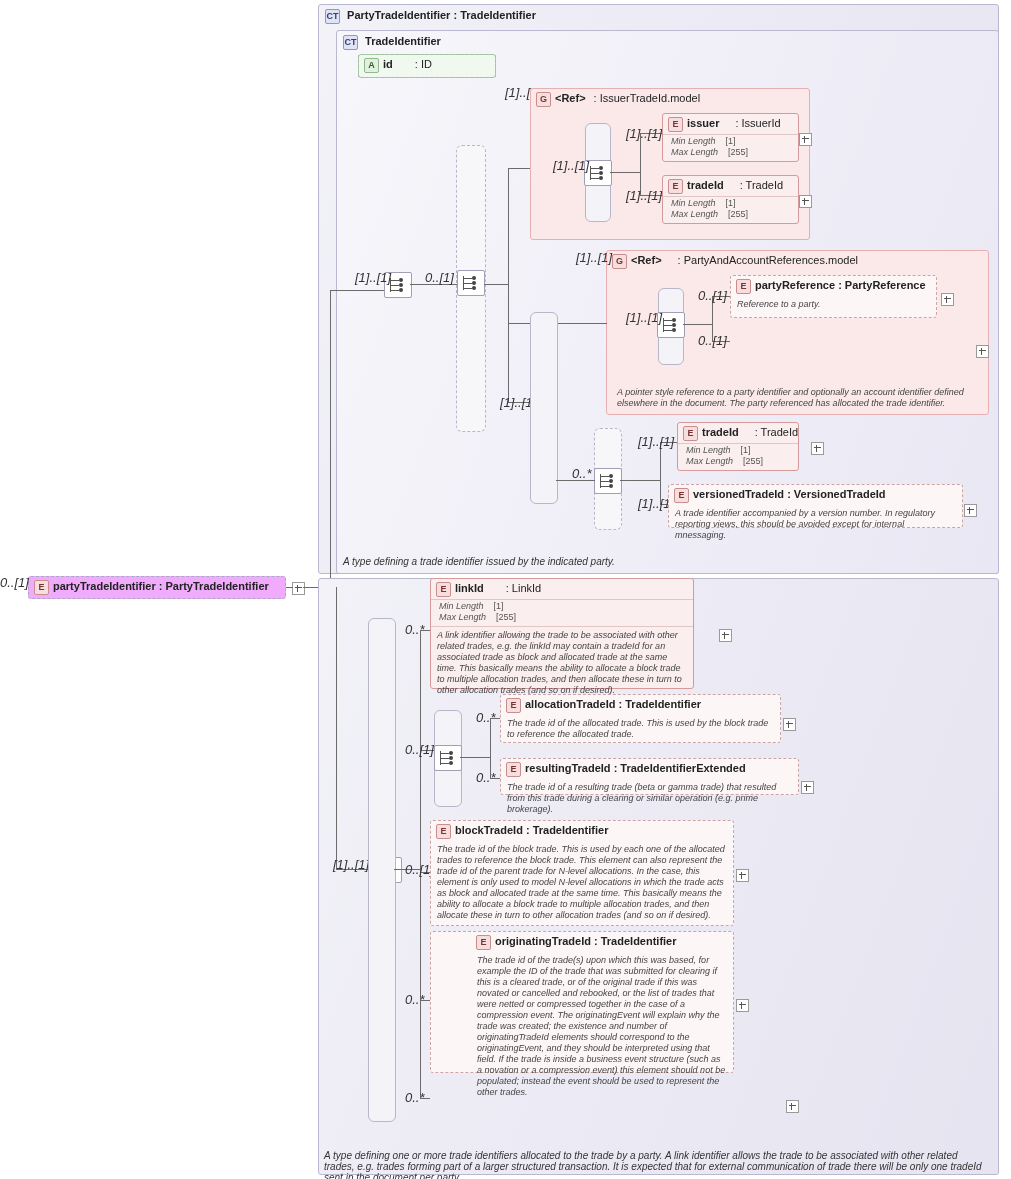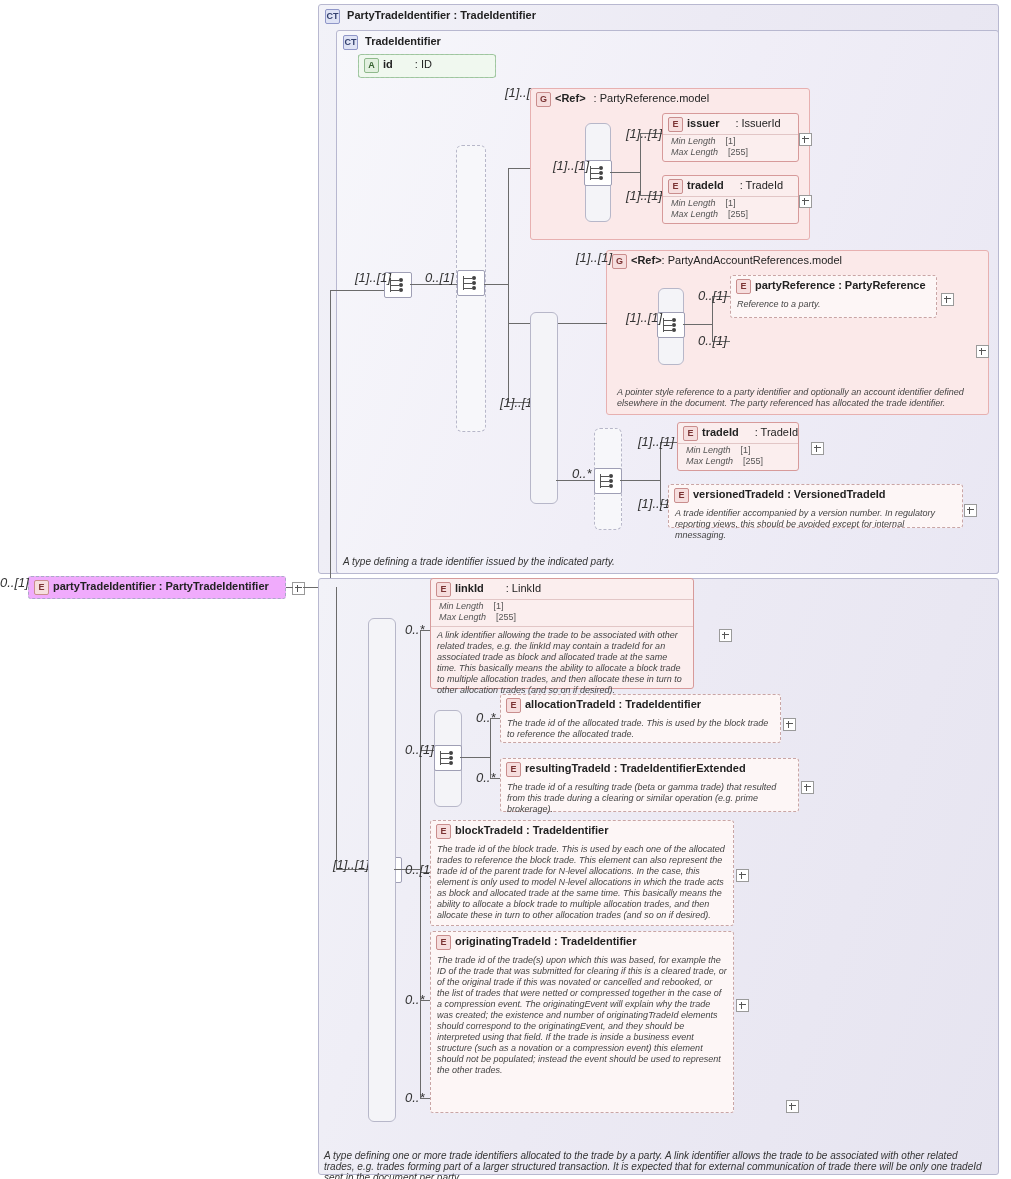--- a/index.html
+++ b/index.html
@@ -122,21 +122,21 @@
 
   <div class="line lv" style="left:508px;top:168px;height:234px;"></div>
   <div class="line lh" style="left:484px;top:284px;width:25px;"></div>
   <div class="line lh" style="left:508px;top:168px;width:22px;"></div>
   <div class="line lh" style="left:508px;top:323px;width:22px;"></div>
   <div class="line lh" style="left:508px;top:402px;width:22px;"></div>
   <div class="card" style="left:505px;top:85px;">[1]..[1]</div>
   <div class="card" style="left:500px;top:395px;">[1]..[1]</div>
 
   <div class="box grp" style="left:530px;top:88px;width:280px;height:152px;">
-    <div class="hdr"><span class="tag tag-g">G</span><span class="name">&lt;Ref&gt;</span><span class="type" style="margin-left:8px;">: PartyReference.model</span></div>
+    <div class="hdr"><span class="tag tag-g">G</span><span class="name">&lt;Ref&gt;</span><span class="type" style="margin-left:8px;">: IssuerTradeId.model</span></div>
   </div>
   <div class="bar" style="left:585px;top:123px;width:24px;height:97px;"></div>
   <div class="comp" style="left:584px;top:160px;">
     <div class="vl" style="left:5px;top:5px;height:14px;"></div>
     <div class="hl" style="left:5px;top:7px;width:9px;"></div>
     <div class="hl" style="left:5px;top:12px;width:9px;"></div>
     <div class="hl" style="left:5px;top:17px;width:9px;"></div>
     <div class="dot" style="left:14px;top:5px;"></div>
     <div class="dot" style="left:14px;top:10px;"></div>
     <div class="dot" style="left:14px;top:15px;"></div>
@@ -163,21 +163,21 @@
     <div class="hdr"><span class="tag tag-e">E</span><span class="name">tradeId</span><span class="type" style="margin-left:16px;">: TradeId</span></div>
     <div class="sep"></div>
     <div class="facets">
       <div class="row"><span>Min Length</span><span class="val">[1]</span></div>
       <div class="row"><span>Max Length</span><span class="val">[255]</span></div>
     </div>
   </div>
   <div class="plus" style="left:799px;top:195px;"></div>
 
   <div class="box grp" style="left:606px;top:250px;width:383px;height:165px;">
-    <div class="hdr"><span class="tag tag-g">G</span><span class="name">&lt;Ref&gt;</span><span class="type" style="margin-left:0;">: PartyAndAccountReferences.model</span></div>
+    <div class="hdr"><span class="tag tag-g">G</span><span class="name">&lt;Ref&gt;</span><span class="type" style="margin-left:16px;">: PartyAndAccountReferences.model</span></div>
     <div class="doc" style="position:absolute;left:4px;top:133px;width:372px;">A pointer style reference to a party identifier and optionally an account identifier defined elsewhere in the document. The party referenced has allocated the trade identifier.</div>
   </div>
   <div class="card" style="left:576px;top:250px;">[1]..[1]</div>
   <div class="line lh" style="left:530px;top:323px;width:77px;"></div>
 
   <div class="bar" style="left:658px;top:288px;width:24px;height:75px;"></div>
   <div class="comp" style="left:657px;top:312px;">
     <div class="vl" style="left:5px;top:5px;height:14px;"></div>
     <div class="hl" style="left:5px;top:7px;width:9px;"></div>
     <div class="hl" style="left:5px;top:12px;width:9px;"></div>
@@ -297,33 +297,33 @@
   <div class="line lh" style="left:490px;top:778px;width:10px;"></div>
   <div class="card" style="left:476px;top:710px;">0..*</div>
   <div class="card" style="left:476px;top:770px;">0..*</div>
 
   <div class="box dash" style="left:500px;top:694px;width:281px;height:49px;">
     <div class="hdr"><span class="tag tag-e">E</span><span class="name">allocationTradeId : TradeIdentifier</span></div>
     <div class="doc">The trade id of the allocated trade. This is used by the block trade to reference the allocated trade.</div>
   </div>
   <div class="plus" style="left:783px;top:718px;"></div>
 
-  <div class="box dash" style="left:500px;top:758px;width:299px;height:54px;">
+  <div class="box dash" style="left:500px;top:758px;width:299px;height:37px;">
     <div class="hdr"><span class="tag tag-e">E</span><span class="name">resultingTradeId : TradeIdentifierExtended</span></div>
     <div class="doc">The trade id of a resulting trade (beta or gamma trade) that resulted from this trade during a clearing or similar operation (e.g. prime brokerage).</div>
   </div>
   <div class="plus" style="left:801px;top:781px;"></div>
 
   <div class="box dash" style="left:430px;top:820px;width:304px;height:106px;">
     <div class="hdr"><span class="tag tag-e">E</span><span class="name">blockTradeId : TradeIdentifier</span></div>
     <div class="doc">The trade id of the block trade. This is used by each one of the allocated trades to reference the block trade. This element can also represent the trade id of the parent trade for N-level allocations. In the case, this element is only used to model N-level allocations in which the trade acts as block and allocated trade at the same time. This basically means the ability to allocate a block trade to multiple allocation trades, and then allocate these in turn to other allocation trades (and so on if desired).</div>
   </div>
   <div class="plus" style="left:736px;top:869px;"></div>
 
-  <div class="box dash" style="left:430px;top:931px;width:304px;height:182px;">
+  <div class="box dash" style="left:430px;top:931px;width:304px;height:142px;padding-left:40px;">
     <div class="hdr"><span class="tag tag-e">E</span><span class="name">originatingTradeId : TradeIdentifier</span></div>
     <div class="doc">The trade id of the trade(s) upon which this was based, for example the ID of the trade that was submitted for clearing if this is a cleared trade, or of the original trade if this was novated or cancelled and rebooked, or the list of trades that were netted or compressed together in the case of a compression event. The originatingEvent will explain why the trade was created; the existence and number of originatingTradeId elements should correspond to the originatingEvent, and they should be interpreted using that field. If the trade is inside a business event structure (such as a novation or a compression event) this element should not be populated; instead the event should be used to represent the other trades.</div>
   </div>
   <div class="plus" style="left:736px;top:999px;"></div>
 
   <div class="plus" style="left:786px;top:1100px;"></div>
 
 </div>
 
 </body></html>

